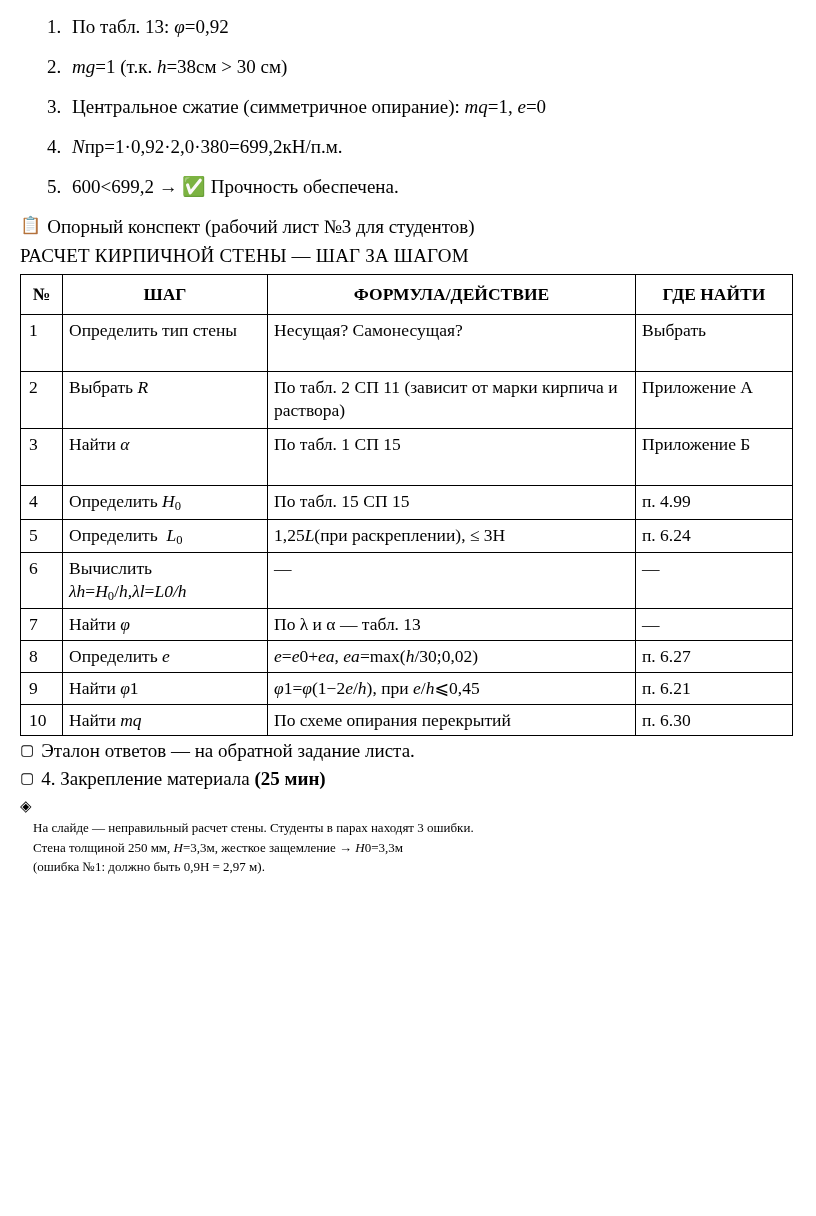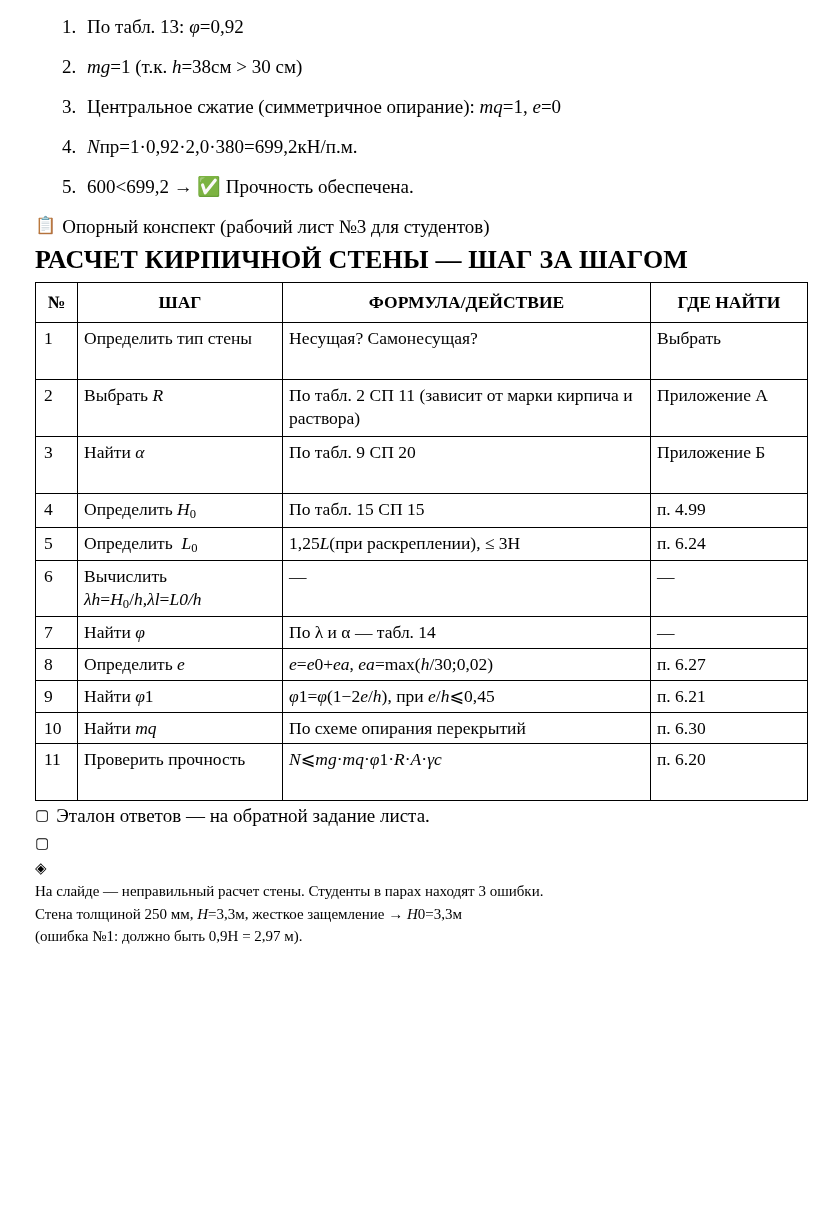--- a/index.html
+++ b/index.html
@@ -12,21 +12,21 @@
     height: 1216px;
     font-family: "Liberation Serif", serif;
     color: #000000;
     overflow: hidden;
   }
   .page {
     position: relative;
     width: 816px;
     height: 1216px;
     box-sizing: border-box;
-    padding: 14px 22px 0 35px;
+    padding: 14px 22px 0 20px;
   }
   ol.topList {
     list-style: decimal;
     margin: 0 0 0 0;
     padding-left: 46px;
   }
   ol.topList > li {
     font-size: 19px;
     line-height: 1.42;
     margin-bottom: 13px;
@@ -39,22 +39,22 @@
     font-size: 19px;
     line-height: 1.35;
     margin: 2px 0 4px 0;
     display: flex;
     align-items: flex-start;
     gap: 6px;
   }
   .noteLine .glyph { font-size: 17px; line-height: 1.4; }
 
   .sectionTitle {
-    font-size: 26px;
-    font-weight: bold;
+    font-size: 19px;
+    font-weight: normal;
     margin: 6px 0 7px 0;
     letter-spacing: 0.2px;
   }
 
   table.mainTable {
     border-collapse: collapse;
     width: 772px;
     table-layout: fixed;
   }
   table.mainTable th, table.mainTable td {
@@ -89,23 +89,23 @@
     margin: 1px 0;
     display: flex;
     align-items: flex-start;
     gap: 7px;
   }
   .afterLine .glyph {
     font-size: 15px;
     line-height: 1.6;
   }
   .bodyPara {
-    font-size: 15px;
+    font-size: 13px;
     line-height: 1.42;
-    margin: 1px 0;
+    margin: 1px 13px;
   }
   b { font-weight: bold; }
 </style>
 </head>
 <body>
 
 <div class="page">
 
   <ol class="topList">
     <li>По табл. 13: <span class="it">φ</span>=0,92</li>
@@ -146,21 +146,21 @@
       </tr>
       <tr class="rowTall">
         <td class="num">2</td>
         <td>Выбрать <span class="it">R</span></td>
         <td>По табл. 2 СП 11 (зависит от марки кирпича и раствора)</td>
         <td>Приложение А</td>
       </tr>
       <tr class="rowTall">
         <td class="num">3</td>
         <td>Найти <span class="it">α</span></td>
-        <td>По табл. 9 СП 20</td>
+        <td>По табл. 1 СП 15</td>
         <td>Приложение Б</td>
       </tr>
       <tr>
         <td class="num">4</td>
         <td>Определить <span class="it">H</span><span class="sub">0</span></td>
         <td>По табл. 15 СП 15</td>
         <td>п. 4.99</td>
       </tr>
       <tr>
         <td class="num">5</td>
@@ -170,57 +170,52 @@
       </tr>
       <tr>
         <td class="num">6</td>
         <td>Вычислить <span class="it">λh</span>=<span class="it">H</span><span class="sub">0</span>/<span class="it">h,λl</span>=<span class="it">L0/h</span></td>
         <td>—</td>
         <td>—</td>
       </tr>
       <tr>
         <td class="num">7</td>
         <td>Найти <span class="it">φ</span></td>
-        <td>По λ и α — табл. 14</td>
+        <td>По λ и α — табл. 13</td>
         <td>—</td>
       </tr>
       <tr>
         <td class="num">8</td>
         <td>Определить <span class="it">e</span></td>
         <td><span class="it">e</span>=<span class="it">e</span>0+<span class="it">ea</span>, <span class="it">ea</span>=max(<span class="it">h</span>/30;0,02)</td>
         <td>п. 6.27</td>
       </tr>
       <tr>
         <td class="num">9</td>
         <td>Найти <span class="it">φ</span>1</td>
         <td><span class="it">φ</span>1=<span class="it">φ</span>(1−2<span class="it">e</span>/<span class="it">h</span>), при <span class="it">e</span>/<span class="it">h</span>⩽0,45</td>
         <td>п. 6.21</td>
       </tr>
       <tr>
         <td class="num">10</td>
         <td>Найти <span class="it">mq</span></td>
         <td>По схеме опирания перекрытий</td>
         <td>п. 6.30</td>
-      </tr>
-      <tr class="rowTall">
-        <td class="num">11</td>
-        <td>Проверить прочность</td>
-        <td><span class="it">N</span>⩽<span class="it">mg</span>·<span class="it">mq</span>·<span class="it">φ</span>1·<span class="it">R</span>·<span class="it">A</span>·<span class="it">γс</span></td>
-        <td>п. 6.20</td>
       </tr>
     </tbody>
   </table>
 
   <div class="afterList">
     <div class="afterLine">
       <span class="glyph">▢</span>
       <span>Эталон ответов — на обратной задание листа.</span>
     </div>
     <div class="afterLine">
       <span class="glyph">▢</span>
+      <span><span>4. Закрепление материала </span><b>(25 мин)</b></span>
     </div>
     <div class="afterLine">
       <span class="glyph">◈</span>
     </div>
     <div class="bodyPara">На слайде — неправильный расчет стены. Студенты в парах находят 3 ошибки.</div>
     <div class="bodyPara">Стена толщиной 250 мм, <span class="it">H</span>=3,3м, жесткое защемление → <span class="it">H</span>0=3,3м</div>
     <div class="bodyPara">(ошибка №1: должно быть 0,9H = 2,97 м).</div>
   </div>
 
 </div>

